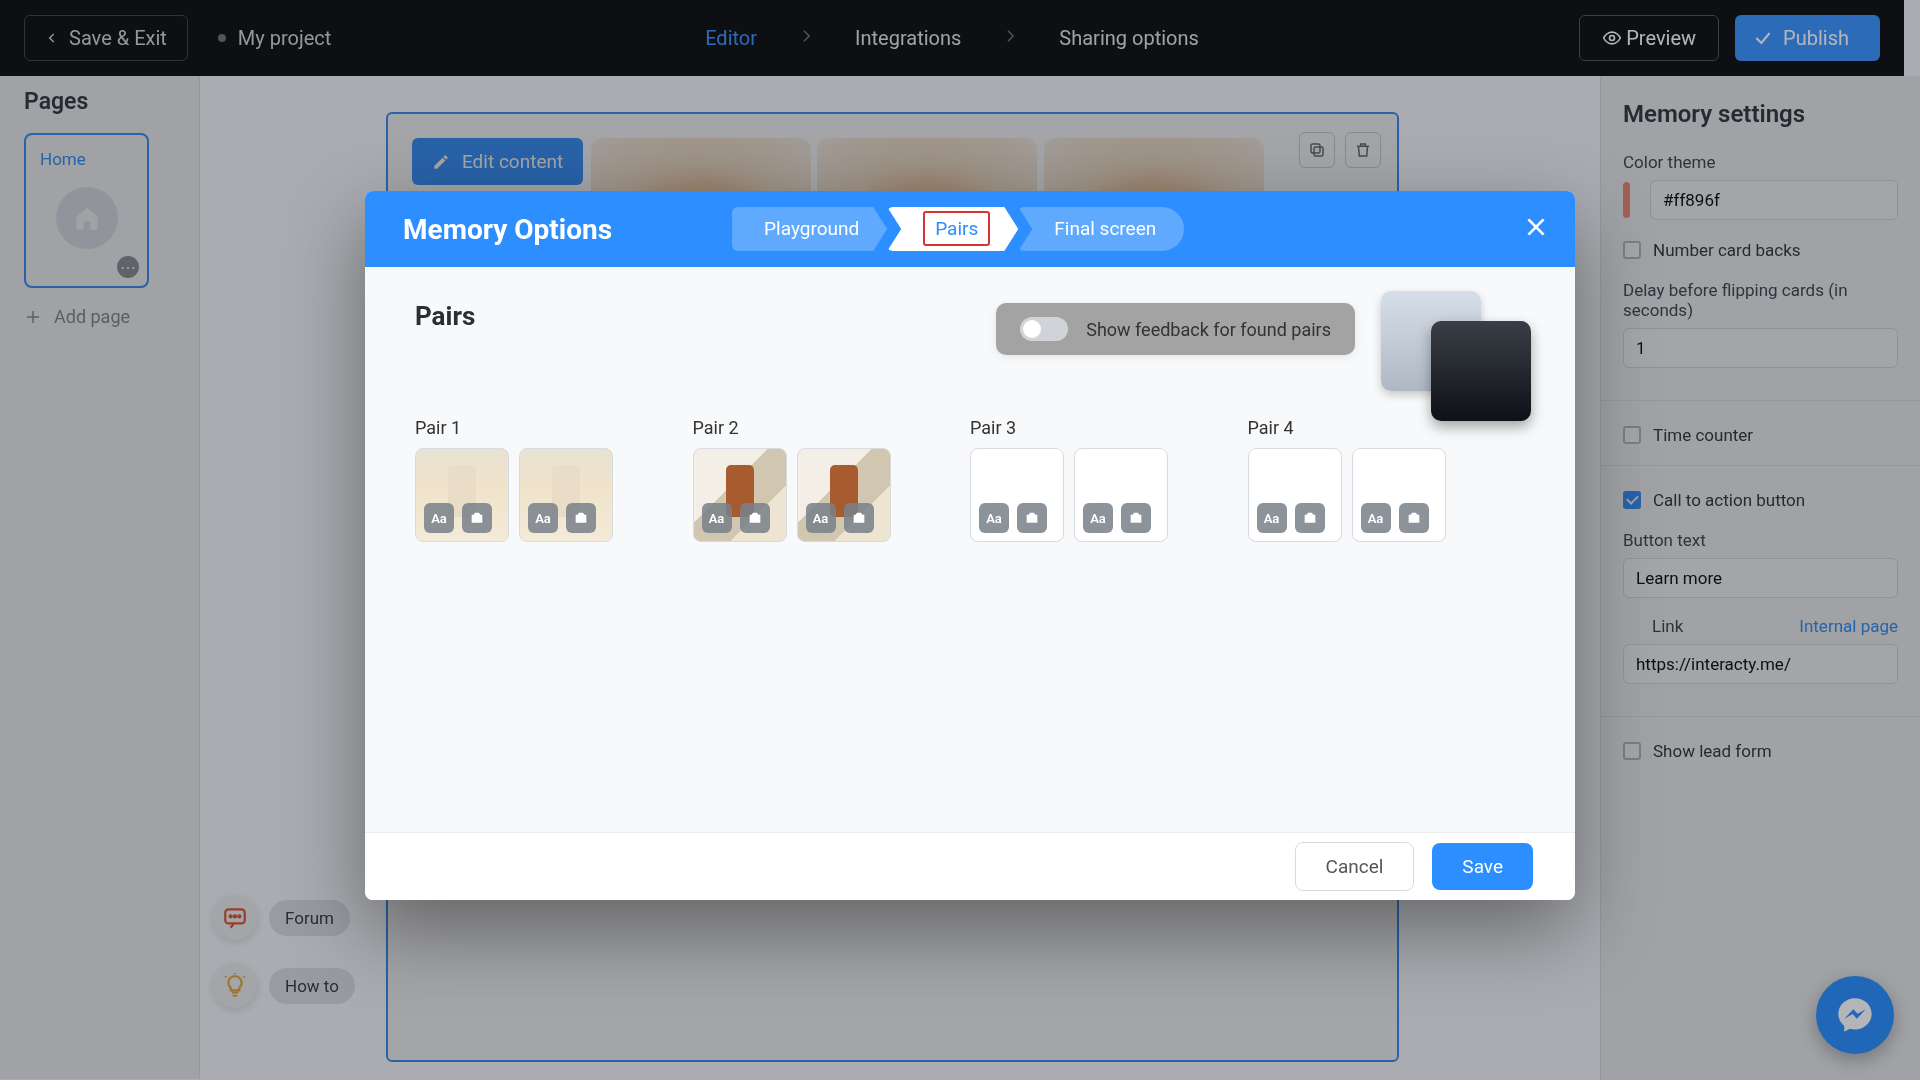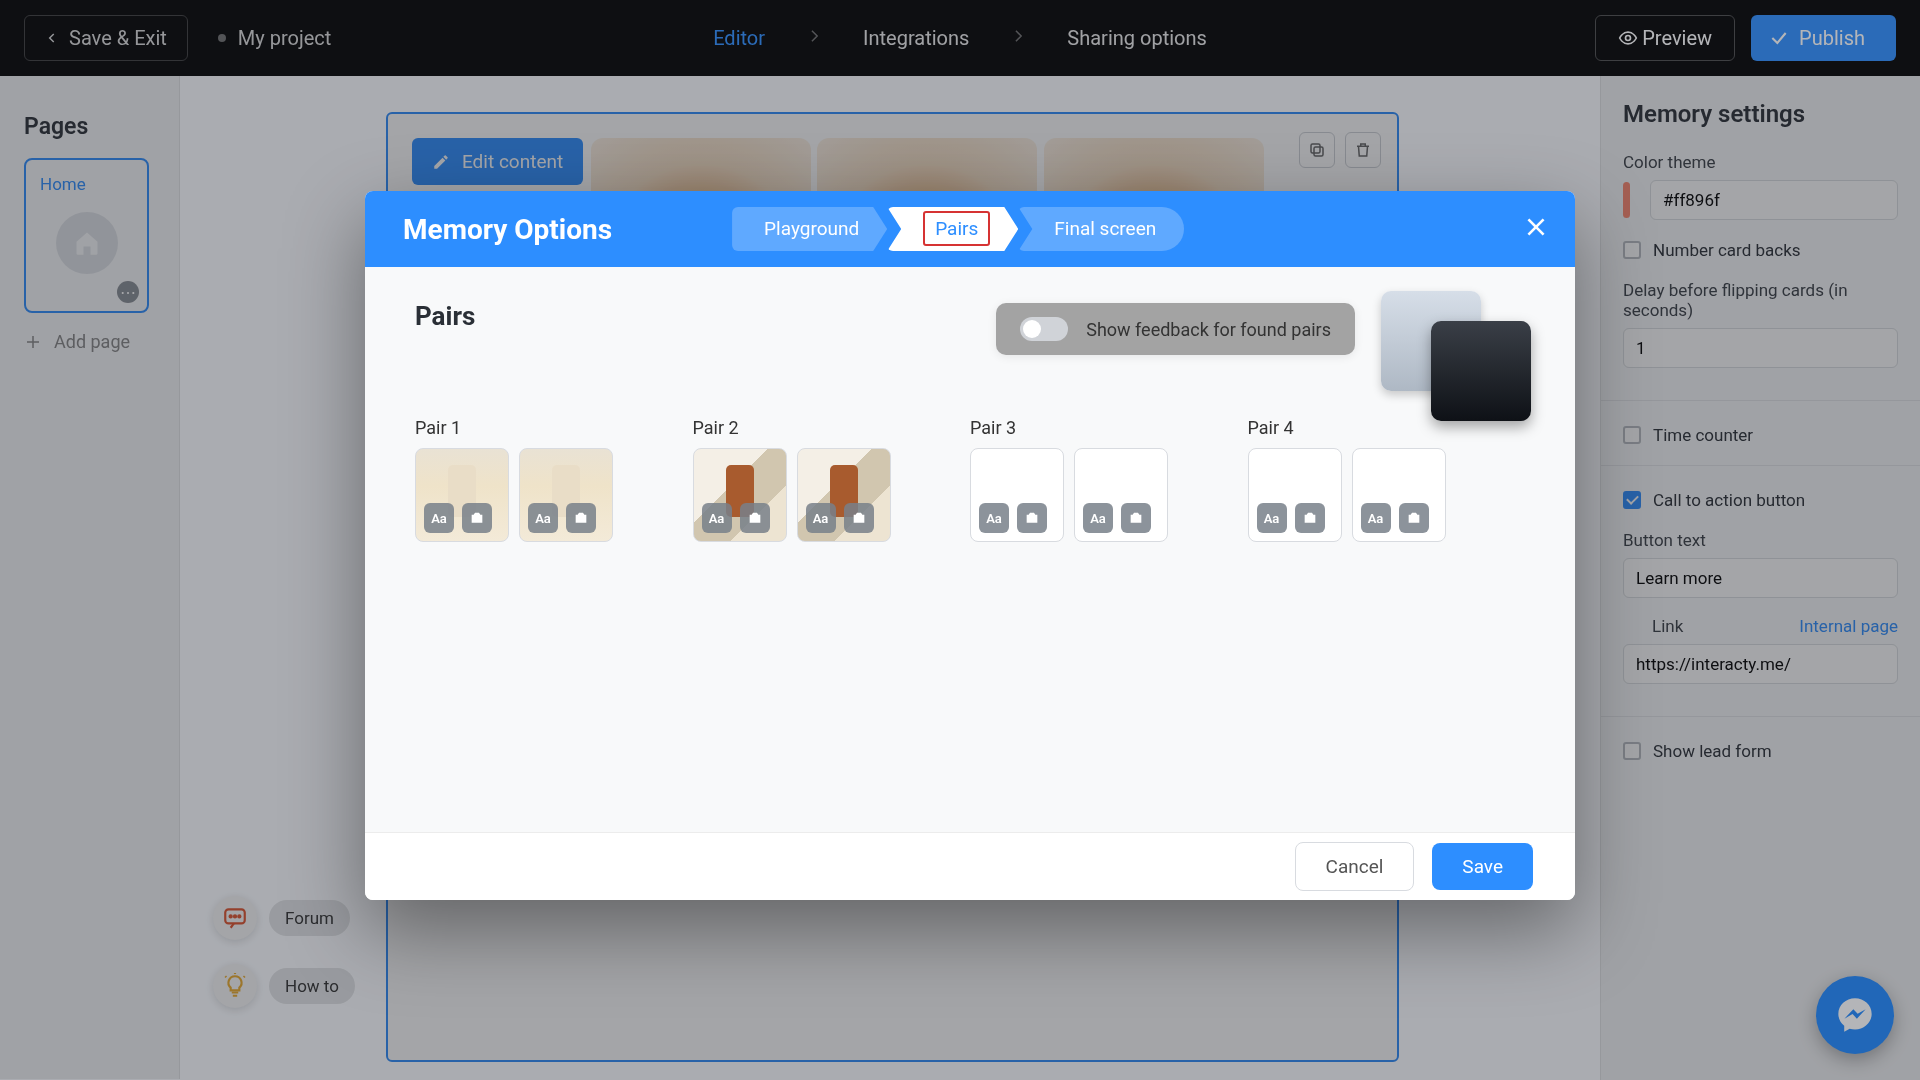--- a/index.html
+++ b/index.html
@@ -1,32 +1,32 @@
 <!DOCTYPE html>
 <html><head>
 <meta charset="utf-8">
 <style>
   * { box-sizing: border-box; font-family: -apple-system, BlinkMacSystemFont, "Segoe UI", Roboto, Helvetica, Arial, sans-serif; }
   html, body { margin:0; padding:0; width:1920px; height:1080px; overflow:hidden; background:#f0f2f5; }
   
-  .topbar { position:absolute; left:0; top:0; right:0; height:76px; background:#000; display:flex; align-items:center; padding:0 24px; color:#d0d0d0; font-size:20px;}
+  .topbar { position:absolute; left:0; top:0; right:16px; height:76px; background:#000; display:flex; align-items:center; padding:0 24px; color:#d0d0d0; font-size:20px;}
   .save-exit { display:flex; align-items:center; gap:10px; border:1px solid #3a3a3a; border-radius:6px; padding:10px 20px; cursor:pointer; margin-right:30px;}
   .save-exit svg { width:14px; height:14px; stroke:#d0d0d0; }
   .project-dot { width:8px; height:8px; border-radius:50%; background:#6a6a6a; margin-right:12px;}
   .nav-center { position:absolute; left:50%; transform:translateX(-50%); display:flex; align-items:flex-start; gap:40px; }
   .nav-center .arrow svg { width:18px; height:18px; stroke:#6a6a6a; }
   .nav-center .step { color:#e0e0e0; cursor:pointer;}
   .nav-center .step.active { color:#2d8eff; }
   .top-right { margin-left:auto; display:flex; gap:16px; }
   .preview-btn { display:flex; align-items:center; gap:4px; border:1px solid #4a4a4a; border-radius:6px; padding:10px 22px; color:#fff; cursor:pointer;}
   .publish-btn { display:flex; align-items:center; gap:10px; background:#2d8eff; border-radius:6px; padding:10px 31px 10px 18px; color:#fff; cursor:pointer;}
   .publish-btn svg, .preview-btn svg { width:20px; height:20px; }
 
   
-  .left-panel { position:absolute; left:0; top:76px; width:180px; bottom:1px; background:#fafbfc; border-right:1px solid #e8eaed; padding:33px 24px 0; }
+  .left-panel { position:absolute; left:0; top:76px; width:200px; bottom:1px; background:#fafbfc; border-right:1px solid #e8eaed; padding:8px 24px 0; }
   .left-panel h4 { margin:4px 0 18px; font-size:23px; font-weight:600; color:#2a2f36; }
   .page-thumb { width:125px; height:155px; border:2px solid #2d8eff; border-radius:8px; position:relative; padding:14px; cursor:pointer;}
   .page-thumb .home-circle { width:62px; height:62px; background:#e0e4e9; border-radius:50%; position:absolute; left:50%; top:55%; transform:translate(-50%,-50%); display:flex; align-items:center; justify-content:center;}
   .page-thumb .home-circle svg { width:28px; height:28px; fill:#fafbfc; }
   .page-thumb .more-dot { position:absolute; right:8px; bottom:8px; width:22px; height:22px; border-radius:50%; background:#8a8f96; color:#fff; display:flex; align-items:center; justify-content:center;}
   .add-page { margin-top:18px; display:flex; align-items:center; gap:12px; color:#888; font-size:18px; cursor:pointer;}
   .add-page svg { width:18px; height:18px; stroke:#888; }
 
   
   .canvas-frame { position:absolute; left:386px; top:112px; width:1013px; height:950px; border:2px solid #2d8eff; border-radius:6px; background:#fff;}

